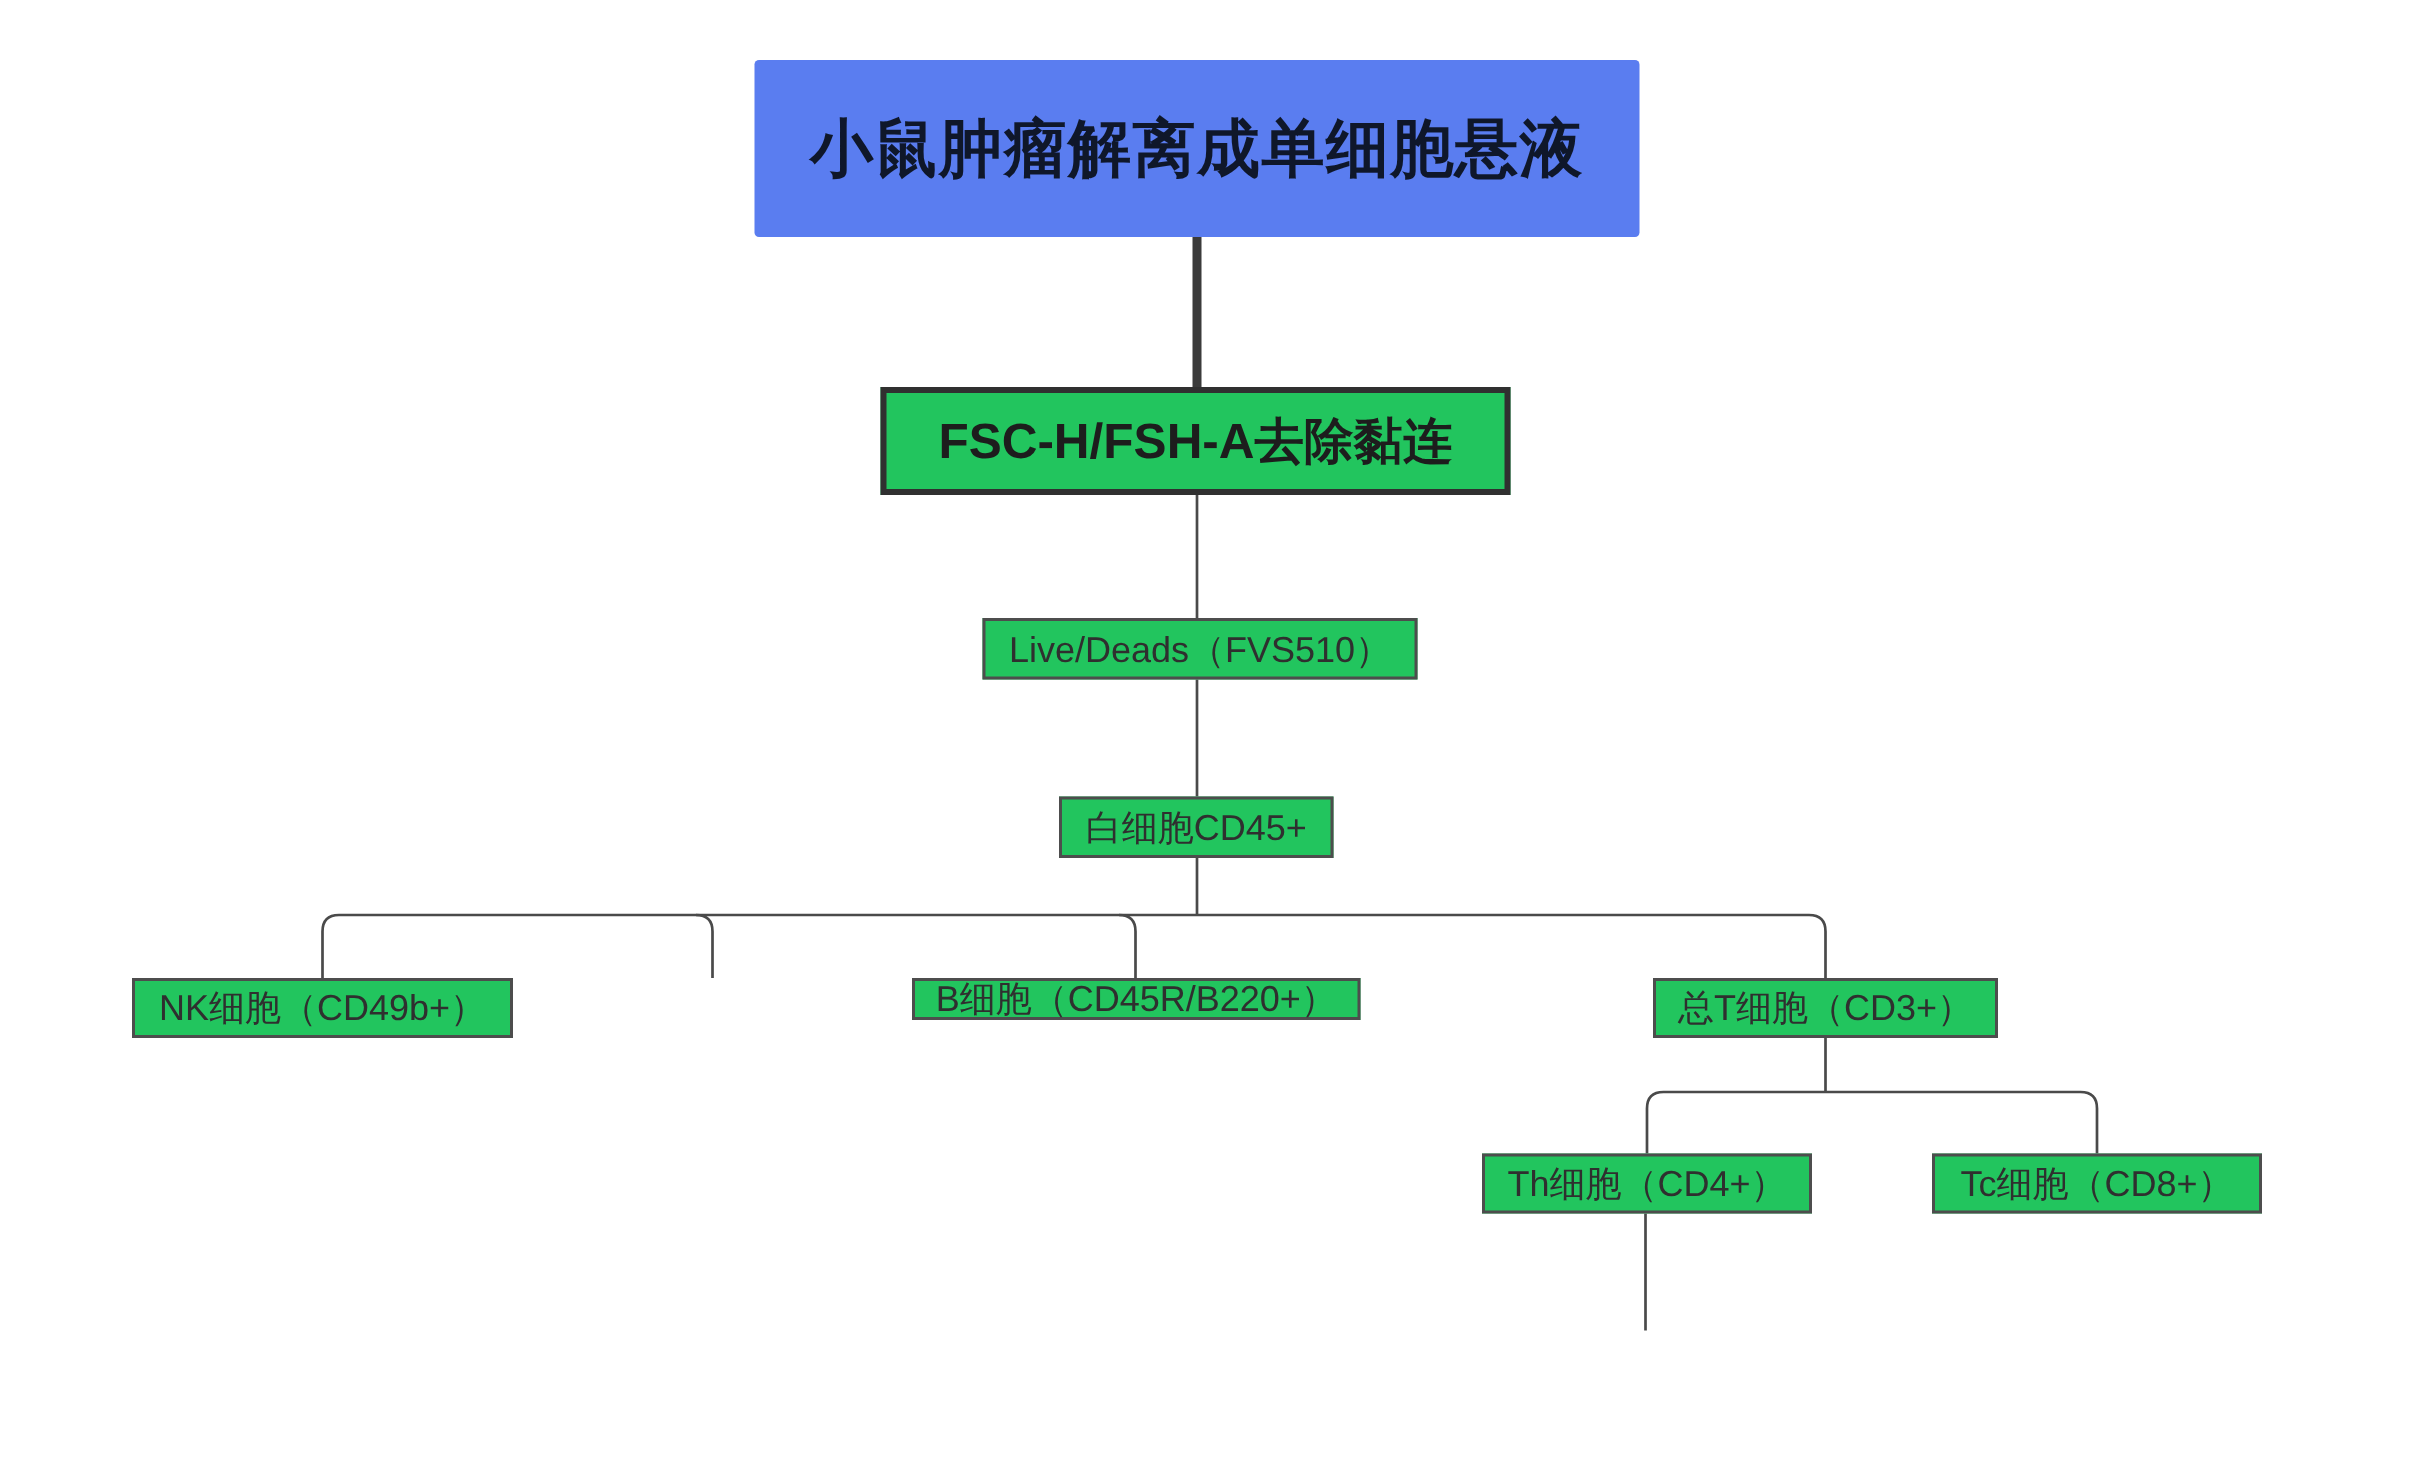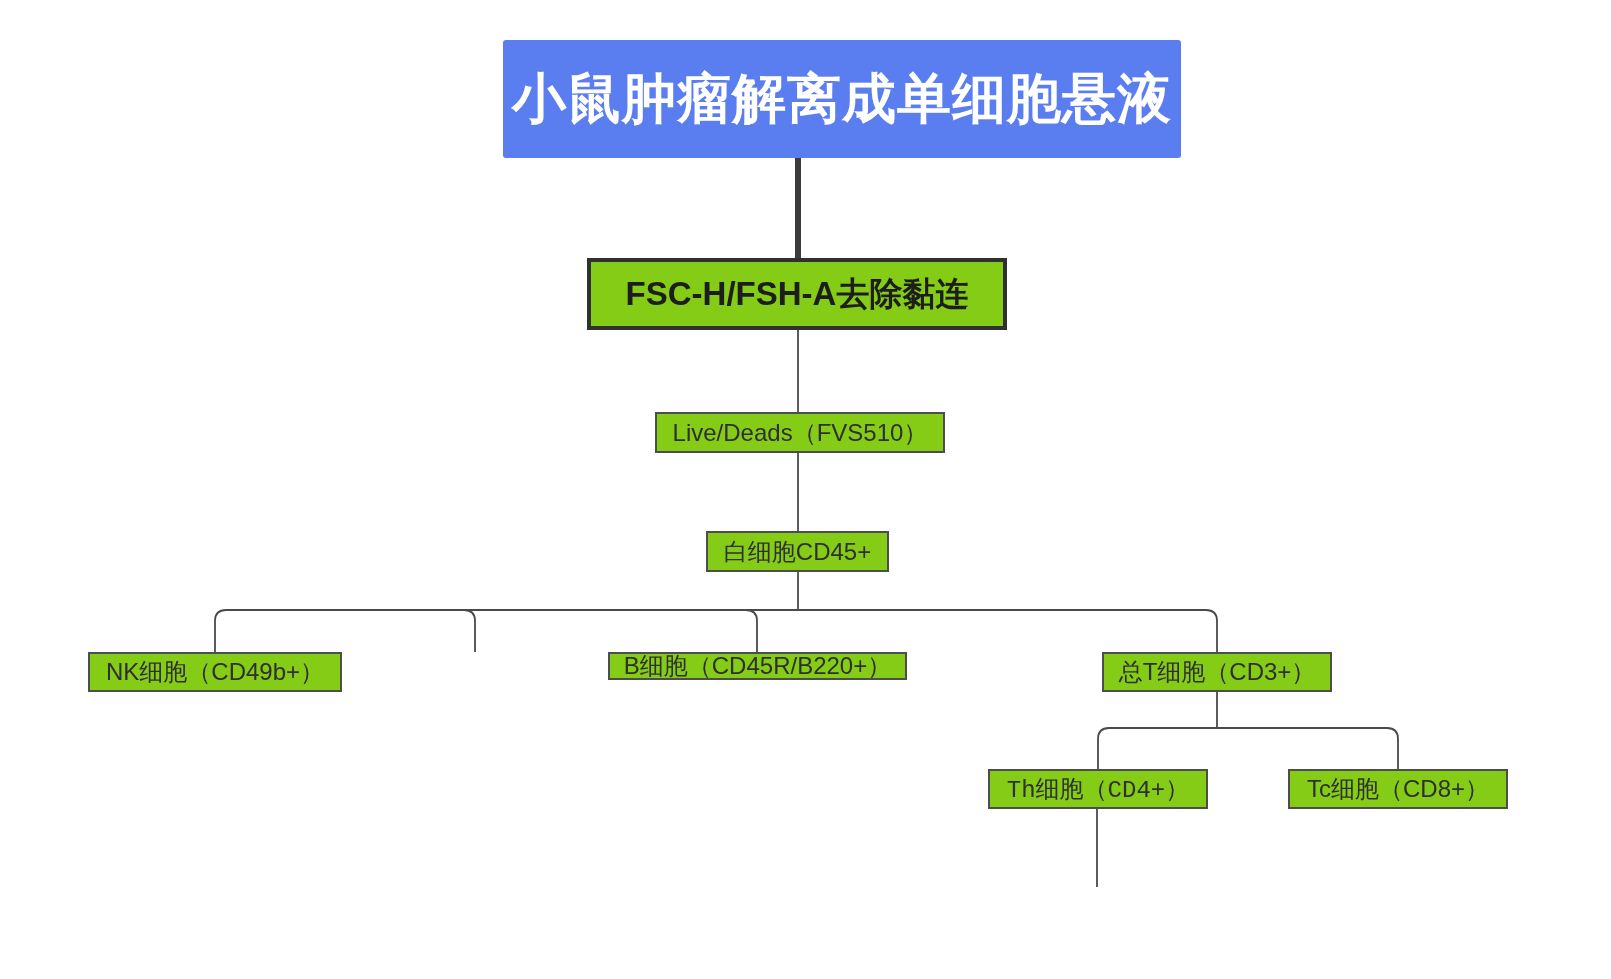--- a/index.html
+++ b/index.html
@@ -21,51 +21,51 @@
     top: 0;
     width: 1611px;
     height: 979px;
   }
   .node {
     position: absolute;
     box-sizing: border-box;
     display: flex;
     align-items: center;
     justify-content: center;
-    background: #84cc16;
+    background: #22c55e;
     border: 2px solid #4d4d4d;
     color: #2f2f2f;
     font-size: 24px;
     white-space: nowrap;
     text-align: center;
   }
   .node-root {
-    left: 503px; top: 40px; width: 678px; height: 118px;
+    left: 503px; top: 40px; width: 590px; height: 118px;
     background: #5a7df0;
     border: none;
     border-radius: 3px;
-    color: #ffffff;
-    font-size: 54px;
+    color: #0f172a;
+    font-size: 42px;
     font-weight: bold;
     letter-spacing: 1px;
   }
   .node-fsc {
     left: 587px; top: 258px; width: 420px; height: 72px;
     border: 4px solid #303030;
     color: #1d1d1d;
     font-size: 33px;
     font-weight: bold;
   }
   .node-live  { left: 655px;  top: 412px; width: 290px; height: 41px; }
   .node-cd45  { left: 706px;  top: 531px; width: 183px; height: 41px; }
   .node-nk    { left: 88px;   top: 652px; width: 254px; height: 40px; }
   .node-myeloid { left: 365px; top: 652px; width: 220px; height: 40px; }
   .node-bcell { left: 608px;  top: 652px; width: 299px; height: 28px; justify-content: center; }
   .node-tcell { left: 1102px; top: 652px; width: 230px; height: 40px; }
-  .node-th    { left: 988px;  top: 769px; width: 220px; height: 40px; font-family: Liberation Mono, monospace; }
+  .node-th    { left: 988px;  top: 769px; width: 220px; height: 40px; }
   .node-tc    { left: 1288px; top: 769px; width: 220px; height: 40px; text-align: right; }
   .node-treg  { left: 928px;  top: 887px; width: 339px; height: 43px; }
   .edge {
     fill: none;
     stroke: #4a4a4a;
     stroke-width: 1.8;
   }
   .edge-thick {
     fill: none;
     stroke: #3b3b3b;

